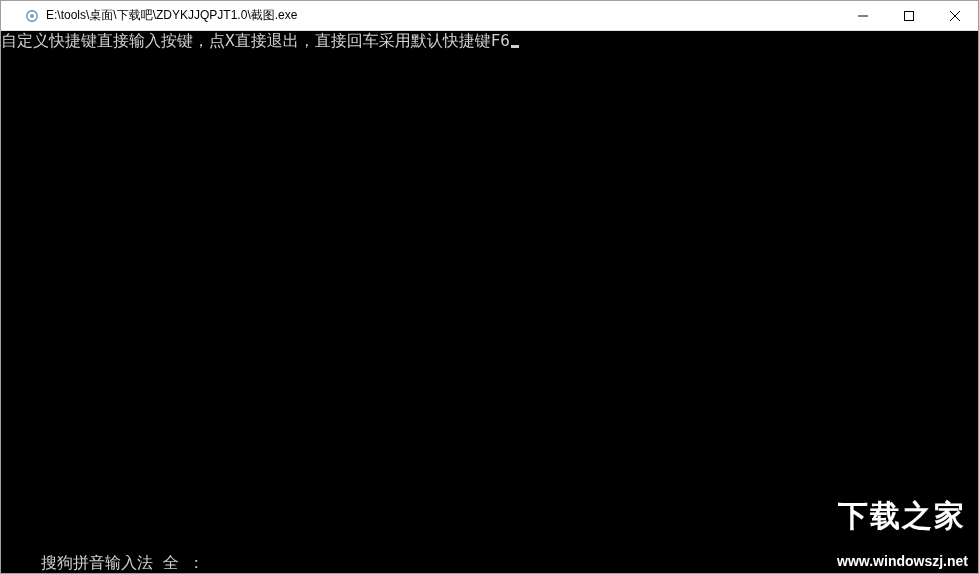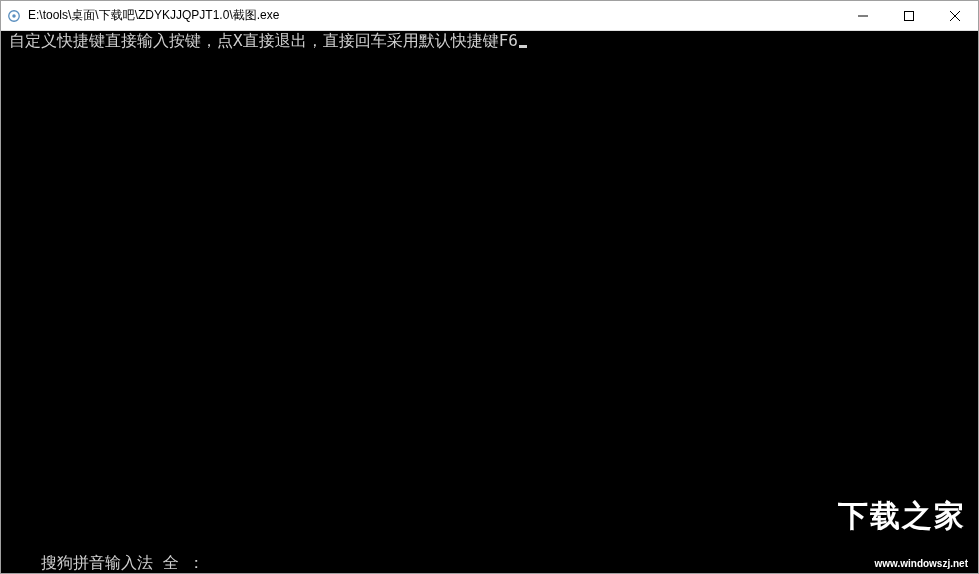--- a/index.html
+++ b/index.html
@@ -23,21 +23,21 @@
       display: flex;
       flex-direction: column;
     }
     .titlebar {
       height: 30px;
       background: #fff;
       border-bottom: 1px solid #e0e0e0;
       display: flex;
       align-items: center;
       justify-content: space-between;
-      padding-left: 5px;
+      padding-left: 23px;
       gap: 8px;
     }
     .titlebar-left {
       display: flex;
       align-items: center;
       gap: 6px;
     }
     .app-icon {
       width: 16px;
       height: 16px;
@@ -80,21 +80,21 @@
       overflow: hidden;
     }
     .console-line {
       white-space: nowrap;
       line-height: 20px;
       padding-left: 0;
     }
     .console-top {
       position: absolute;
       top: 0;
-      left: 8px;
+      left: 0;
     }
     .console-bottom {
       position: absolute;
       bottom: 0;
       left: 0;
       padding-left: 40px;
     }
     .cursor {
       display: inline-block;
       width: 8px;
@@ -115,21 +115,21 @@
       color: #fff;
       text-shadow: 1px 1px 2px rgba(0,0,0,0.8);
       pointer-events: none;
       letter-spacing: 2px;
     }
     .watermark-url {
       position: absolute;
       right: 10px;
       bottom: 4px;
       font-family: Arial, sans-serif;
-      font-size: 10px;
+      font-size: 14px;
       font-weight: bold;
       color: #fff;
       text-shadow: 1px 1px 1px rgba(0,0,0,0.8);
       pointer-events: none;
     }
   </style>
 </head>
 <body>
 
 <div class="window">

